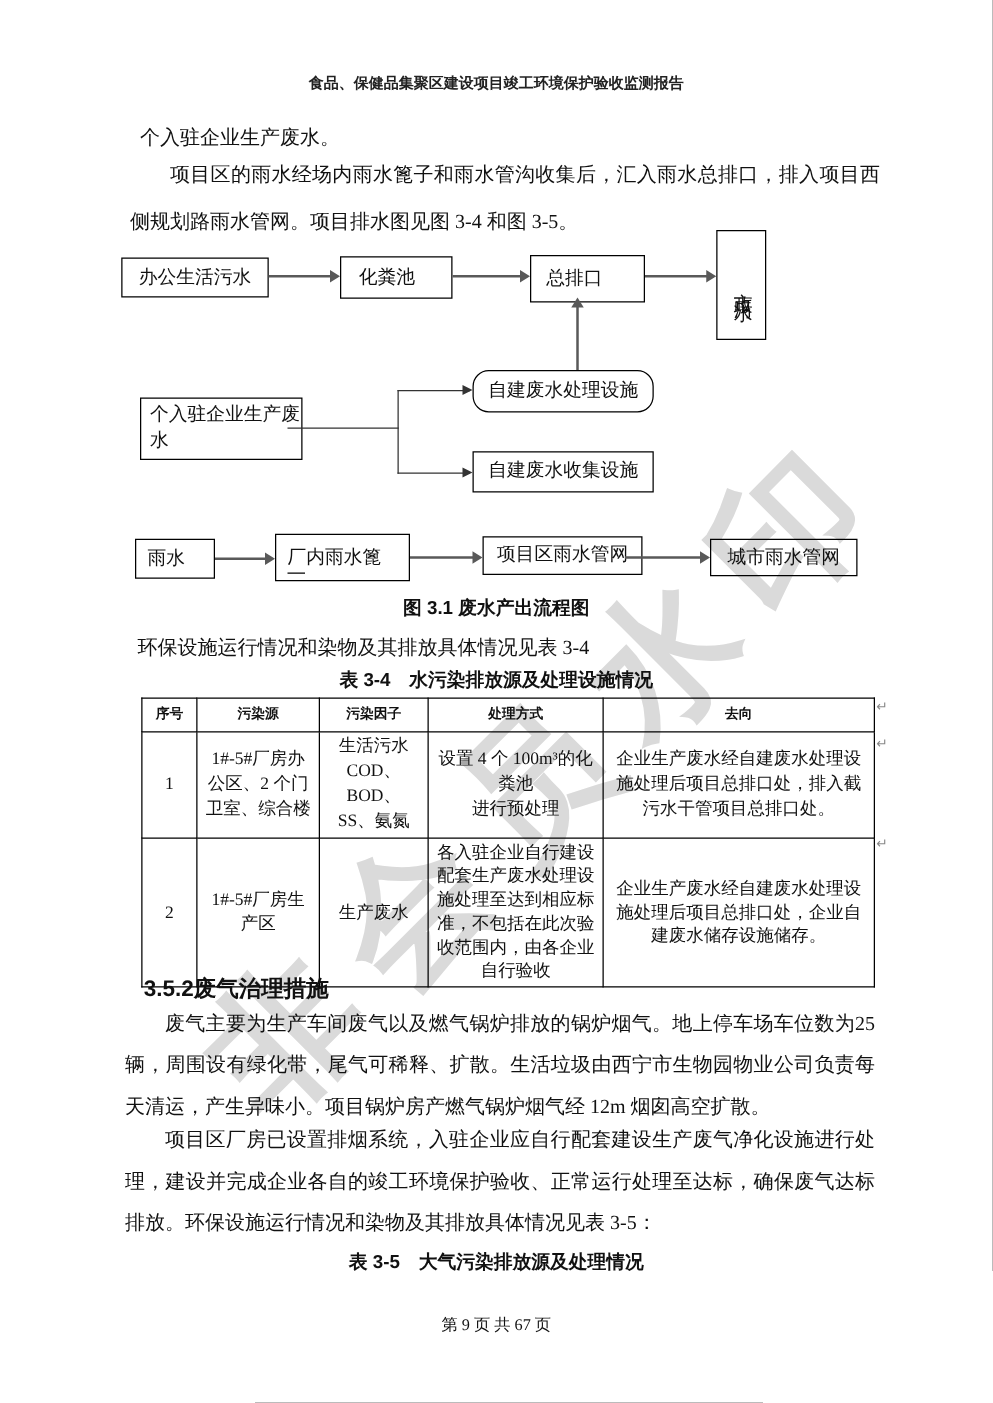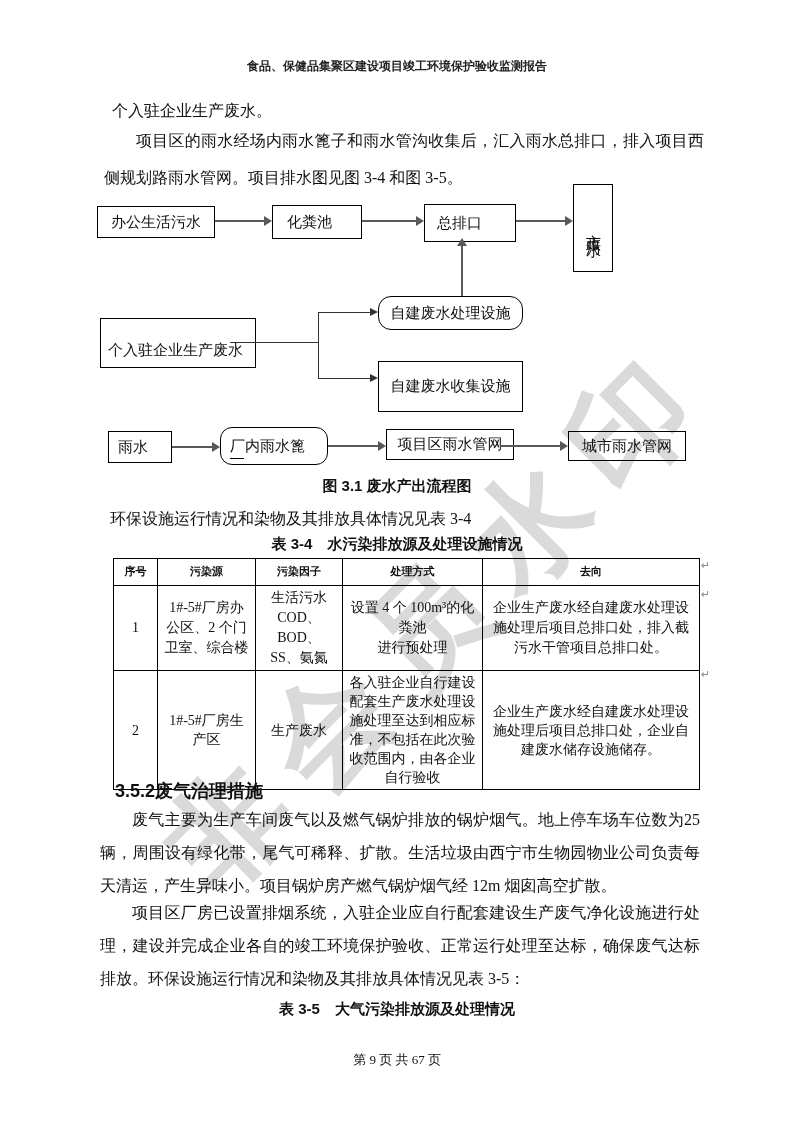--- a/index.html
+++ b/index.html
@@ -121,26 +121,26 @@
   <div class="doc-header">食品、保健品集聚区建设项目竣工环境保护验收监测报告</div>
 
   <div class="body-text" style="left:112px;top:92px;">个入驻企业生产废水。</div>
   <div class="body-text para" style="left:104px;top:122px;">项目区的雨水经场内雨水篦子和雨水管沟收集后，汇入雨水总排口，排入项目西侧规划路雨水管网。项目排水图见图 3-4 和图 3-5。</div>
 
   <div class="fbox" style="left:97px;top:206px;width:118px;height:32px;">办公生活污水</div>
   <div class="fbox left" style="left:272px;top:205px;width:90px;height:34px;padding-left:14px;">化粪池</div>
   <div class="fbox left" style="left:424px;top:204px;width:92px;height:38px;padding-left:12px;">总排口</div>
   <div class="fbox vert" style="left:573px;top:184px;width:40px;height:88px;">市政污水</div>
 
-  <div class="fbox left" style="left:100px;top:318px;width:156px;height:50px;padding-left:7px;align-items:flex-start;padding-top:21px;">个入驻企业生产废水</div>
+  <div class="fbox left" style="left:112px;top:318px;width:130px;height:50px;padding-left:7px;align-items:flex-start;padding-top:3px;">个入驻企业生产废水</div>
   <div class="fbox" style="left:378px;top:296px;width:145px;height:34px;border-radius:13px;">自建废水处理设施</div>
-  <div class="fbox" style="left:378px;top:361px;width:145px;height:51px;">自建废水收集设施</div>
+  <div class="fbox" style="left:378px;top:361px;width:145px;height:33px;">自建废水收集设施</div>
 
   <div class="fbox left" style="left:108px;top:431px;width:64px;height:32px;padding-left:9px;">雨水</div>
-  <div class="fbox left" style="left:220px;top:427px;width:108px;height:38px;padding-left:9px;border-radius:12px;">
+  <div class="fbox left" style="left:220px;top:427px;width:108px;height:38px;padding-left:9px;">
     <span>厂内雨水篦</span>
     <span class="grate-underline"></span>
   </div>
   <div class="fbox" style="left:386px;top:429px;width:128px;height:31px;">项目区雨水管网</div>
   <div class="fbox" style="left:568px;top:431px;width:118px;height:30px;">城市雨水管网</div>
 
   <div class="arrow-r" style="left:215px;top:220px;width:55px;"></div>
   <div class="arrow-r" style="left:362px;top:220px;width:60px;"></div>
   <div class="arrow-r" style="left:516px;top:220px;width:55px;"></div>
   <div class="arrow-u" style="left:461px;top:245px;height:51px;"></div>

